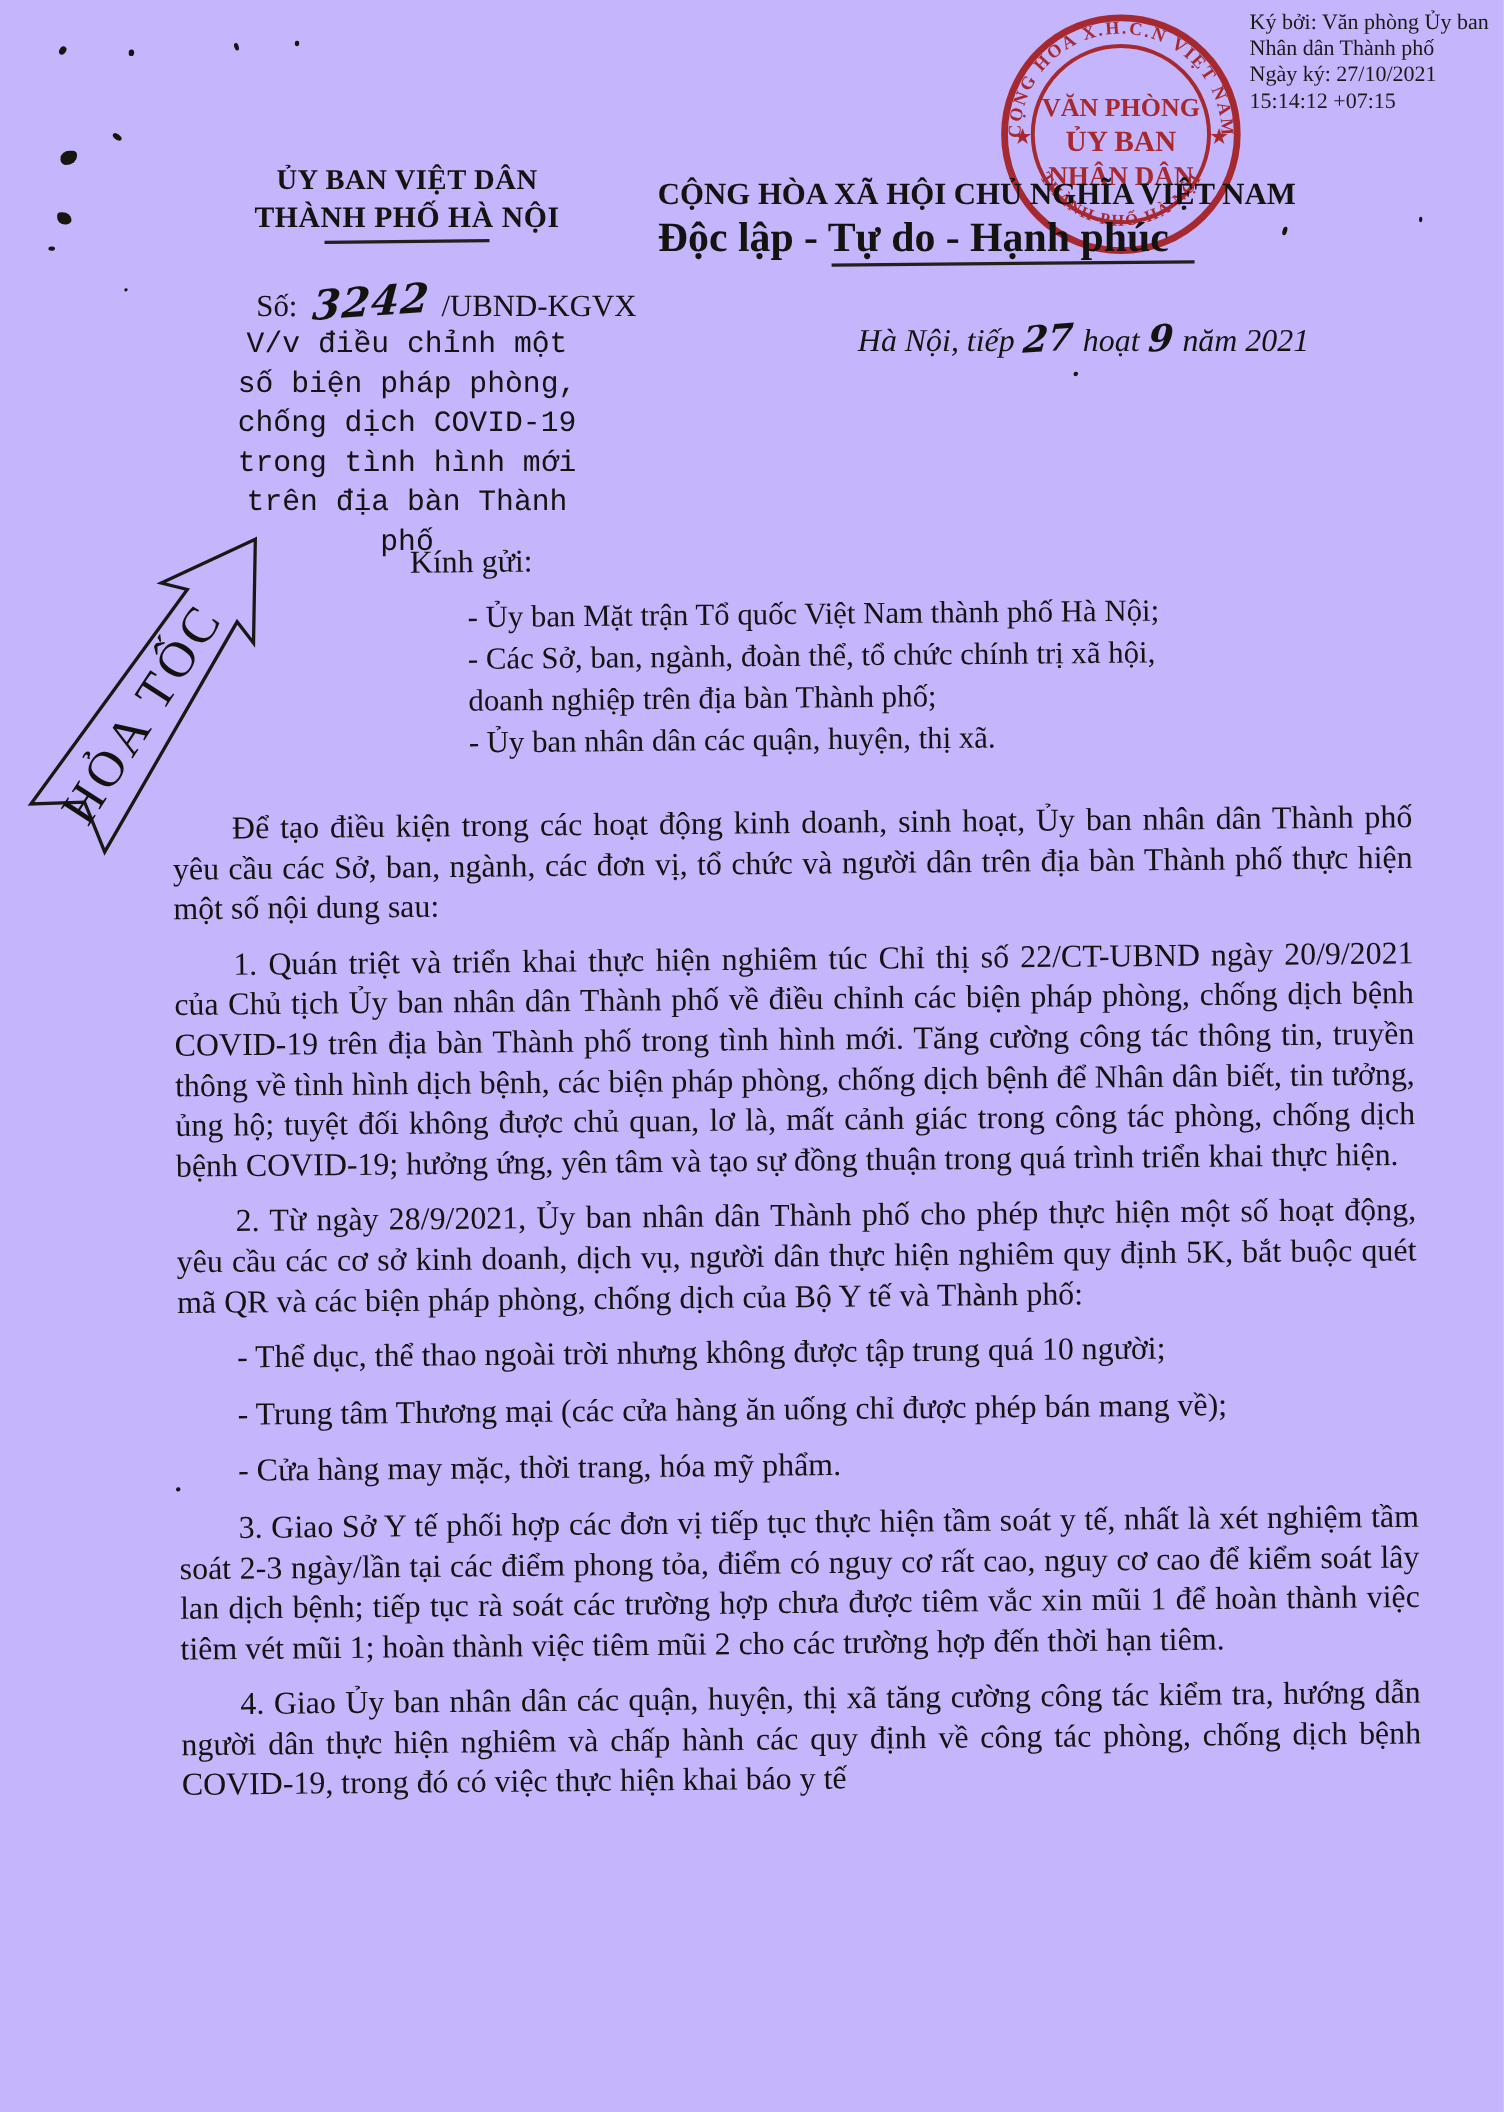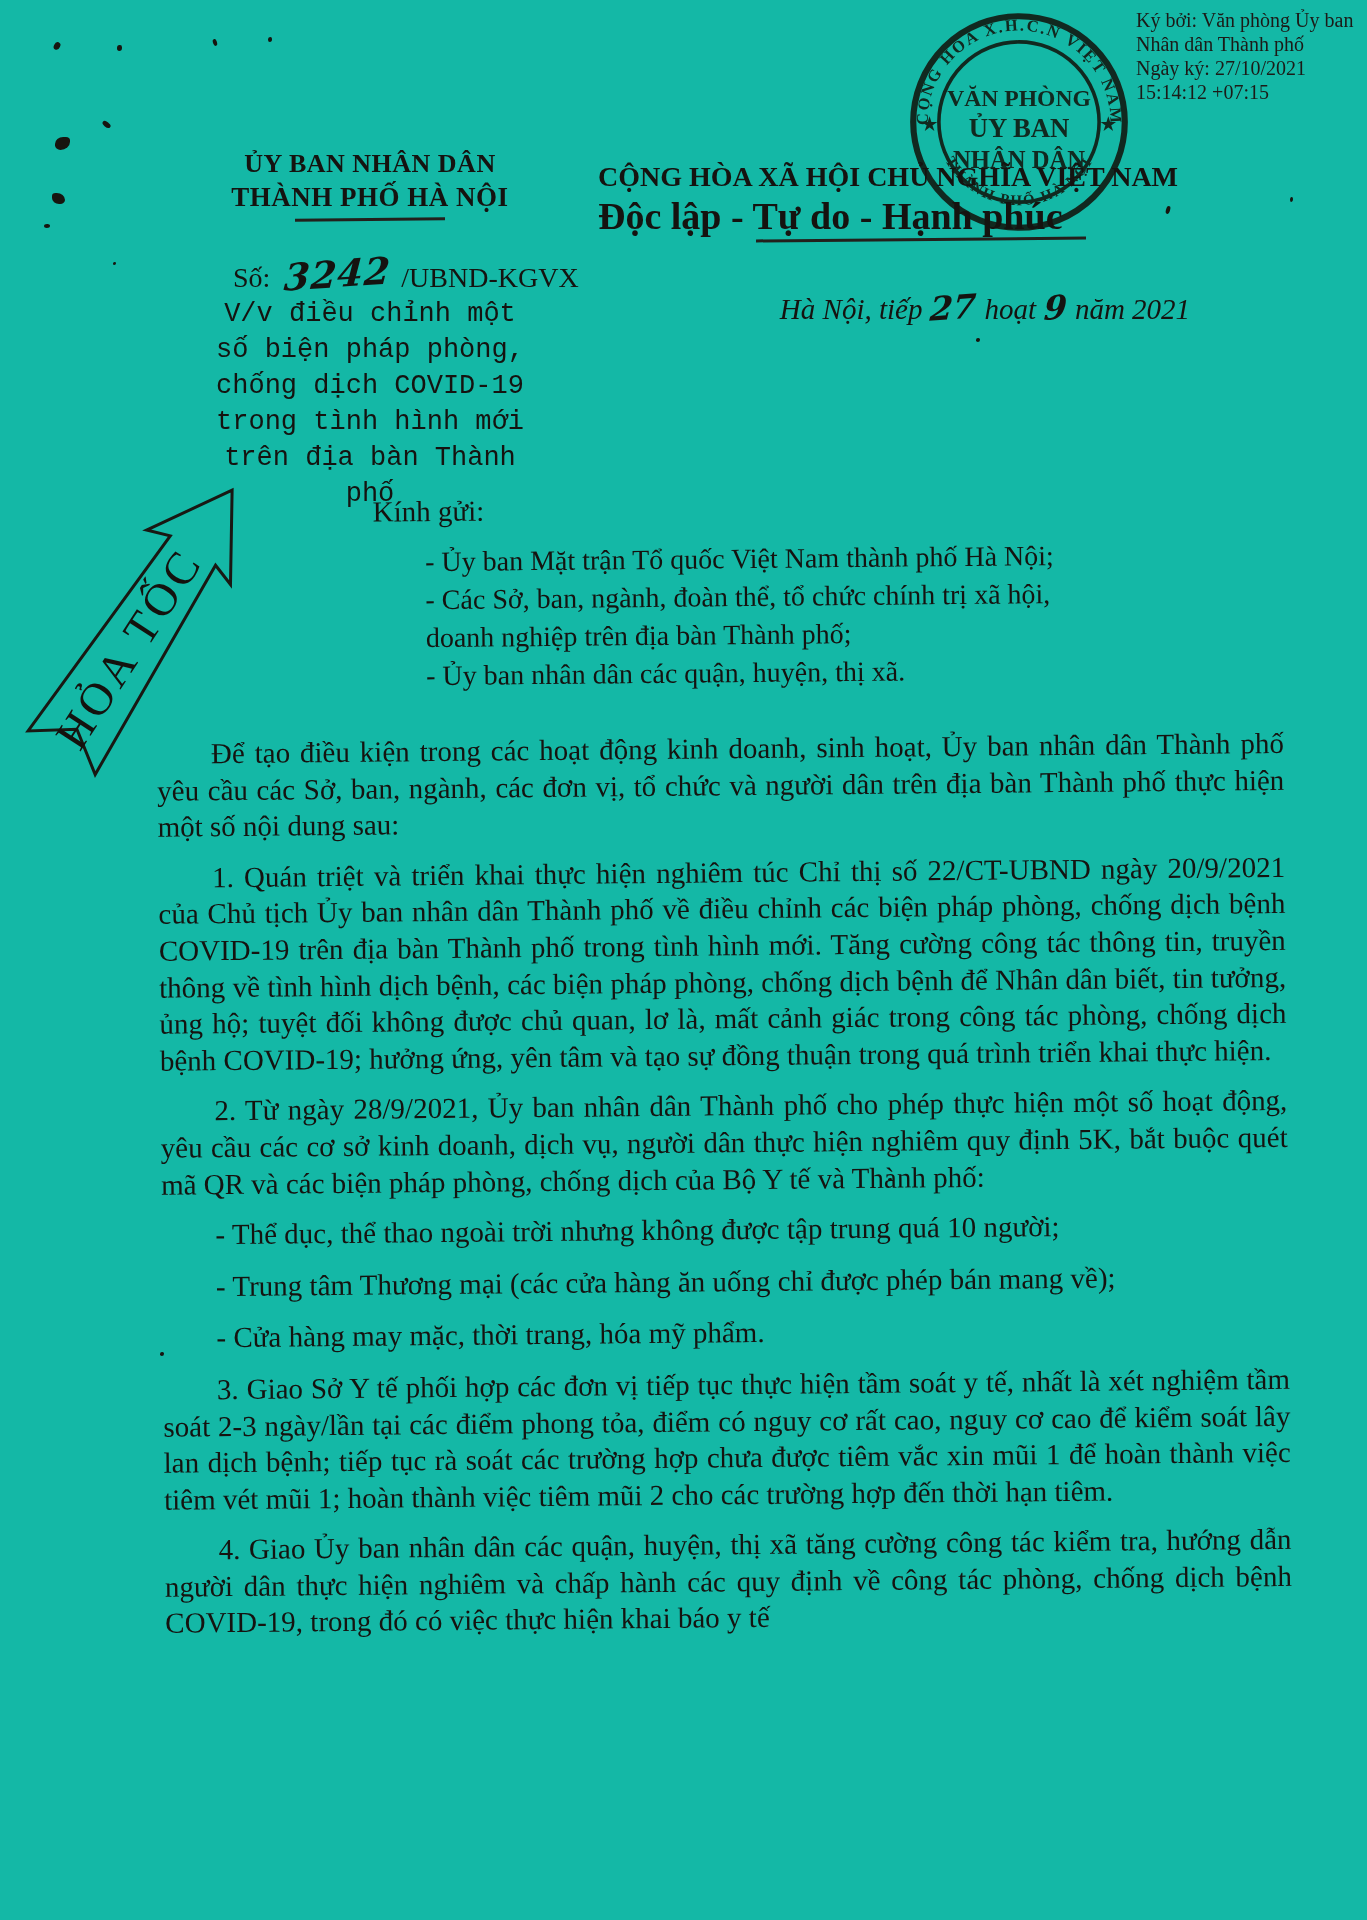--- a/index.html
+++ b/index.html
@@ -1,19 +1,19 @@
 <!DOCTYPE html>
 <html><head>
 <meta charset="utf-8">
 <style>
   html,body{margin:0;padding:0;background:#d9d9d9;}
   .page{
     position:relative;
     width:1367px;height:1920px;
-    background:#14b8a6;
+    background:#c4b5fd;
     overflow:hidden;
     font-family:"Liberation Serif","DejaVu Serif",serif;
     color:#151310;
   }
   
   .sig-block{
     position:absolute;left:1136px;top:8px;width:232px;
     font-size:20px;line-height:24px;color:#1c1a17;
   }
   
@@ -118,21 +118,21 @@
     <g font-family="Liberation Serif, DejaVu Serif, serif" font-weight="bold" fill="#d6281e" text-anchor="middle">
       <text x="111" y="95" font-size="23">VĂN PHÒNG</text>
       <text x="111" y="126" font-size="26">ỦY BAN</text>
       <text x="111" y="156" font-size="24">NHÂN DÂN</text>
       <text x="24" y="119" font-size="17">★</text>
       <text x="198" y="119" font-size="17">★</text>
     </g>
   </svg>
 
   <div class="hdr-left">
-    <div class="l1">ỦY BAN NHÂN DÂN</div>
+    <div class="l1">ỦY BAN VIỆT DÂN</div>
     <div class="l2">THÀNH PHỐ HÀ NỘI</div>
     <div class="rule"></div>
   </div>
 
   <div class="hdr-right">
     <div class="l1">CỘNG HÒA XÃ HỘI CHỦ NGHĨA VIỆT NAM</div>
     <div class="l2">Độc lập - Tự do - Hạnh phúc</div>
     <div class="rule"></div>
   </div>
 

